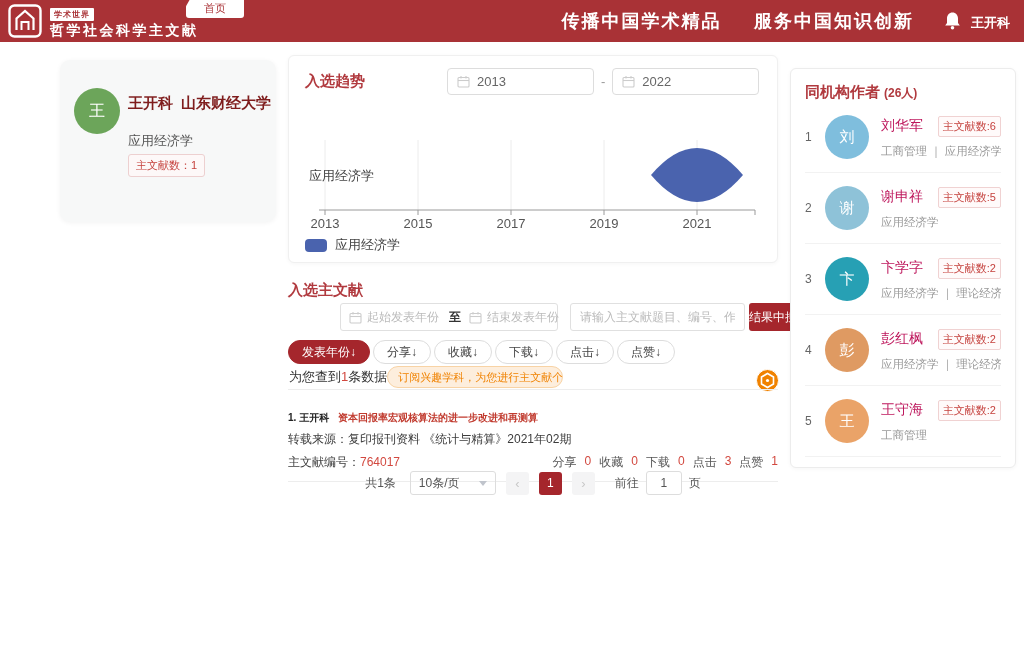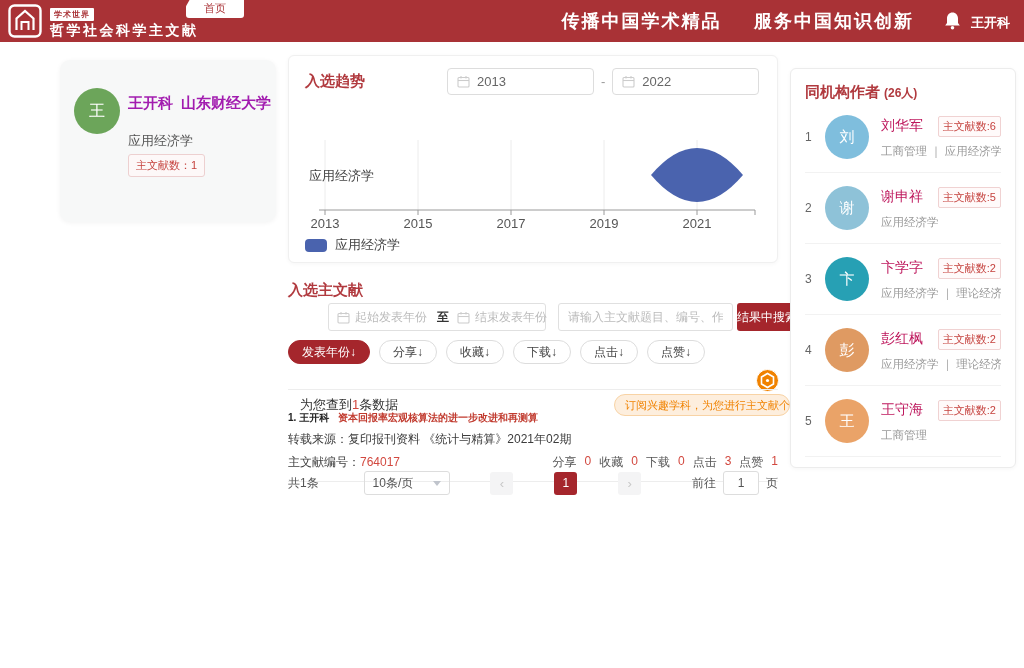--- a/index.html
+++ b/index.html
@@ -16,71 +16,71 @@
   .brand-sub { font-size:5px; letter-spacing:.4px; opacity:.85; margin-top:1px; }
   .home-tab { position:absolute; left:186px; top:0; background:#ffffff; color:#a93236; font-size:11px; padding:1px 18px 2px; border-radius:0 0 3px 3px; clip-path:polygon(6% 0,100% 0,100% 100%,0 100%,0 35%); }
   .slogan { position:absolute; right:110px; top:9px; color:#fff; font-family:"Liberation Serif","DejaVu Serif",serif; font-size:18px; font-weight:bold; letter-spacing:2px; white-space:nowrap; }
   .slogan span + span { margin-left:26px; }
   .bell { position:absolute; right:62px; top:11px; width:19px; height:20px; cursor:pointer; }
   .user-name { position:absolute; right:14px; top:14px; color:#fff; font-size:13px; font-weight:bold; }
 
   
   .profile-card { position:absolute; left:60px; top:60px; width:216px; height:162px; background:#f7f8f8; border-radius:10px; box-shadow:0 1px 5px rgba(0,0,0,.05); }
   .profile-avatar { position:absolute; left:14px; top:28px; width:46px; height:46px; border-radius:50%; color:#fff; font-size:16px; display:flex; align-items:center; justify-content:center; }
-  .profile-name { position:absolute; left:68px; top:34px; font-size:15px; font-weight:bold; color:#a21caf; white-space:nowrap; }
+  .profile-name { position:absolute; left:68px; top:34px; font-size:15px; font-weight:bold; color:#7f1d1d; white-space:nowrap; }
   .profile-name .org { margin-left:8px; }
   .profile-discipline { position:absolute; left:68px; top:72px; font-size:13px; color:#555; }
   .profile-badge { position:absolute; left:68px; top:94px; font-size:11px; color:#c5413d; border:1px solid #edd0d0; background:#fdf8f8; border-radius:3px; padding:3px 7px; }
 
   
   .col-mid { position:absolute; left:288px; top:55px; width:490px; }
   .trend-card { position:relative; width:490px; height:208px; background:#fff; border:1px solid #f0f0f0; border-radius:6px; box-shadow:0 1px 4px rgba(0,0,0,.04); }
   .section-title { font-size:15px; font-weight:bold; color:#b13a3f; }
   .trend-title { position:absolute; left:16px; top:16px; }
   .date-range { position:absolute; left:158px; top:12px; display:flex; align-items:center; }
   .date-input { width:147px; height:27px; border:1px solid #ddd; border-radius:4px; display:flex; align-items:center; padding:0 9px; background:#fff; }
   .date-input input { border:none; outline:none; width:100%; font-size:13px; color:#666; margin-left:7px; font-family:inherit; background:transparent; }
   .range-sep { color:#999; margin:0 7px; font-size:13px; }
   .cal-icon { flex:none; }
   .trend-chart { position:absolute; left:6px; top:76px; }
   .legend { position:absolute; left:16px; top:180px; display:flex; align-items:center; }
   .legend-swatch { width:22px; height:13px; border-radius:4px; margin-right:8px; }
   .legend-label { font-size:13px; color:#444; }
 
   .list-title { position:absolute; left:0; top:226px; }
-  .search-row { position:absolute; left:4px; top:248px; width:490px; height:28px; display:flex;padding-left:36px; }
+  .search-row { position:absolute; left:16px; top:248px; width:490px; height:28px; display:flex;padding-left:36px; }
   .year-box { width:218px; height:28px; border:1px solid #e0e0e0; border-radius:3px; display:flex; align-items:center; padding:0 8px; font-size:12px; }
   .ph { color:#bbb; margin-left:5px; white-space:nowrap; }
   .to-label { color:#333; font-weight:bold; margin:0 8px 0 10px; }
   .kw-input { margin-left:12px; width:194px; height:28px; border:1px solid #e0e0e0; border-radius:3px; padding:0 9px; font-size:12px; color:#333; outline:none; font-family:inherit; }
   .kw-input::placeholder { color:#bbb; }
   .search-btn { margin-left:4px; width:62px; height:28px; background:#a5262c; color:#fff; font-size:12px; border:none; border-radius:3px; cursor:pointer; font-family:inherit; white-space:nowrap; }
 
-  .pills-row { position:absolute; left:0; top:285px; display:flex; gap:9px; }
+  .pills-row { position:absolute; left:0; top:285px; display:flex; gap:3px; }
   .pill { height:24px; padding:0 13px; border-radius:13px; border:1px solid #ddd; background:#fff; color:#444; font-size:12px; display:flex; align-items:center; cursor:pointer; white-space:nowrap; }
   .pill.active { background:#a5262c; border-color:#a5262c; color:#fff; }
 
-  .count-row { position:absolute; left:12px; top:311px; width:490px; display:flex; justify-content:space-between; align-items:center;margin-top:28px; }
+  .count-row { position:absolute; left:1px; top:311px; width:490px; display:flex; align-items:center; }
   .count-text { font-size:13px; color:#333; }
   .count-text b { color:#d2483f; font-weight:normal; }
   .subscribe { position:relative; max-width:176px; height:22px; background:#fdeedd; border:1px solid #f8d3a5; border-radius:12px; color:#f08200; font-size:11px; line-height:20px; padding:0 26px 0 10px; white-space:nowrap; overflow:hidden; cursor:pointer; }
   .sub-icon-abs { position:absolute; right:-1px; top:314px; width:23px; height:23px; }
 
   .result-list { position:absolute; left:0; top:334px; width:490px; }
   .result-item { border-top:1px solid #ededed; border-bottom:1px solid #ededed; padding:9px 0 10px; }
   .result-head { font-size:10px; font-weight:bold; color:#222;margin-top:12px; }
   .result-head .title { color:#c13b2f; margin-left:6px; cursor:pointer; }
   .result-meta { font-size:12px; color:#3c3c3c; margin-top:6px; }
   .result-bottom { display:flex; justify-content:space-between; align-items:center; margin-top:6px; }
   .doc-no { font-size:12px; color:#3c3c3c; }
   .doc-no b { color:#d2483f; font-weight:normal; }
   .stats { display:flex; gap:8px; font-size:12px; color:#555; }
   .stats b { color:#d2483f; font-weight:normal; }
 
-  .pagination { position:absolute; left:0; top:416px; width:490px; display:flex; justify-content:space-between; align-items:center; font-size:12px; color:#555; }
+  .pagination { position:absolute; left:0; top:416px; width:490px; display:flex; justify-content:center; align-items:center; font-size:12px; color:#555; }
   .pg-total { margin-right:14px; }
   .pg-select { width:86px; height:24px; border:1px solid #ddd; border-radius:3px; display:flex; align-items:center; justify-content:space-between; padding:0 8px; color:#555; cursor:pointer; }
   .pg-caret { width:0; height:0; border-left:4px solid transparent; border-right:4px solid transparent; border-top:5px solid #c0c4cc; }
   .pg-btn { width:23px; height:23px; background:#f4f4f5; border-radius:3px; color:#c8c8c8; display:flex; align-items:center; justify-content:center; font-size:13px; margin-left:10px; cursor:pointer; }
   .pg-cur { width:23px; height:23px; background:#a5262c; border-radius:3px; color:#fff; display:flex; align-items:center; justify-content:center; font-size:12px; margin-left:10px; cursor:pointer; }
   .pg-goto { margin-left:20px; display:flex; align-items:center; gap:7px; }
   .pg-goto input { width:36px; height:24px; border:1px solid #ddd; border-radius:3px; text-align:center; font-size:12px; color:#555; outline:none; font-family:inherit; }
 
   
   .col-right { position:absolute; left:790px; top:55px; width:226px; }

